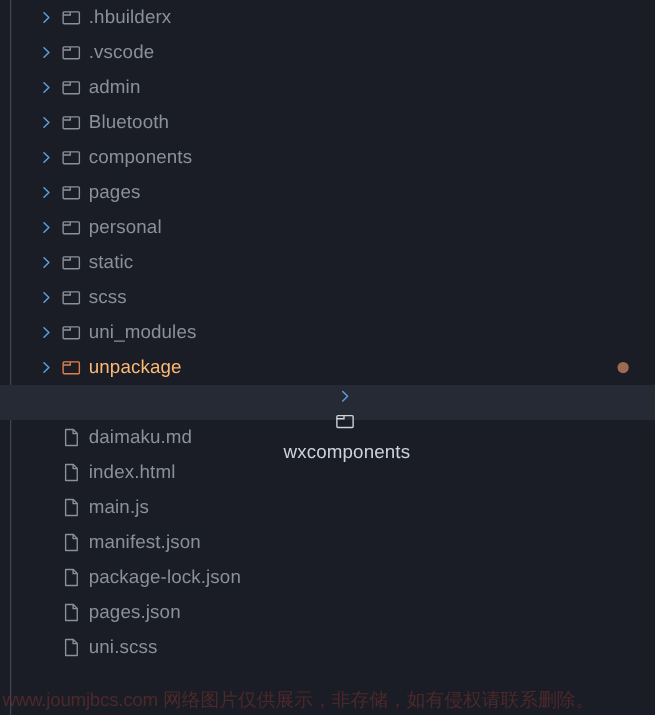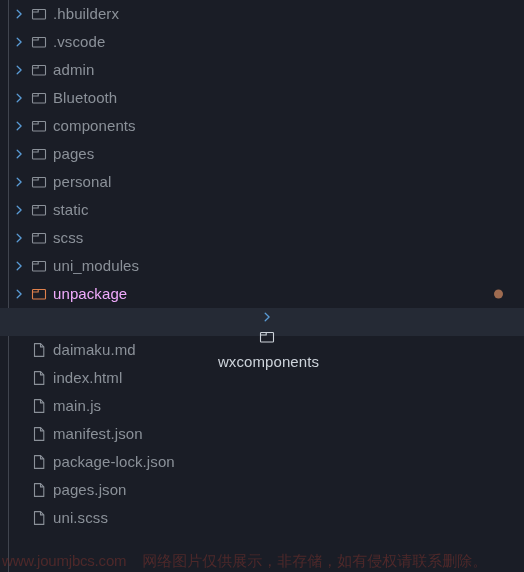--- a/index.html
+++ b/index.html
@@ -34,21 +34,21 @@
     left: 0; top: 0; right: 0;
     z-index: 3;
   }
 
   .row {
     position: relative;
     height: 28px;
     display: flex;
     align-items: center;
     box-sizing: border-box;
-    padding-left: 10px;
+    padding-left: 28px;
     white-space: nowrap;
   }
   .row.selected { background: #252a35; flex-direction: column; }
 
   
   .twisty {
     flex: 0 0 18px;
     width: 18px; height: 28px;
     display: flex;
     align-items: center;
@@ -69,21 +69,21 @@
   .icon svg { display: block; }
 
   .label {
     font-size: 15px;
     line-height: 28px;
     color: #8b9199;
     letter-spacing: 0.1px;
     padding-left: 3px;
   }
   .row.selected .label { color: #cdd3da; }
-  .label.ignored { color: #f0abfc; }
+  .label.ignored { color: #fdba74; }
 
   
   .status-dot {
     position: absolute;
     right: 21px;
     top: 50%;
     transform: translateY(-50%);
     width: 9px; height: 9px;
     border-radius: 50%;
     background: #9e6b50;
@@ -99,21 +99,21 @@
     align-items: flex-end;
     font-size: 15px;
     line-height: 18px;
     color: #6d2f2c;
     opacity: 0.62;
     pointer-events: none;
     white-space: nowrap;
     padding-left: 2px;
   }
   #watermark .wm-url { letter-spacing: -0.2px; }
-  #watermark .wm-note { padding-left: 16px; }
+  #watermark .wm-note { padding-left: 4px; }
 </style>
 </head>
 <body>
 
 <div id="explorer">
 
   <div id="guide"></div>
 
   <div id="tree">
       <div class="row">

